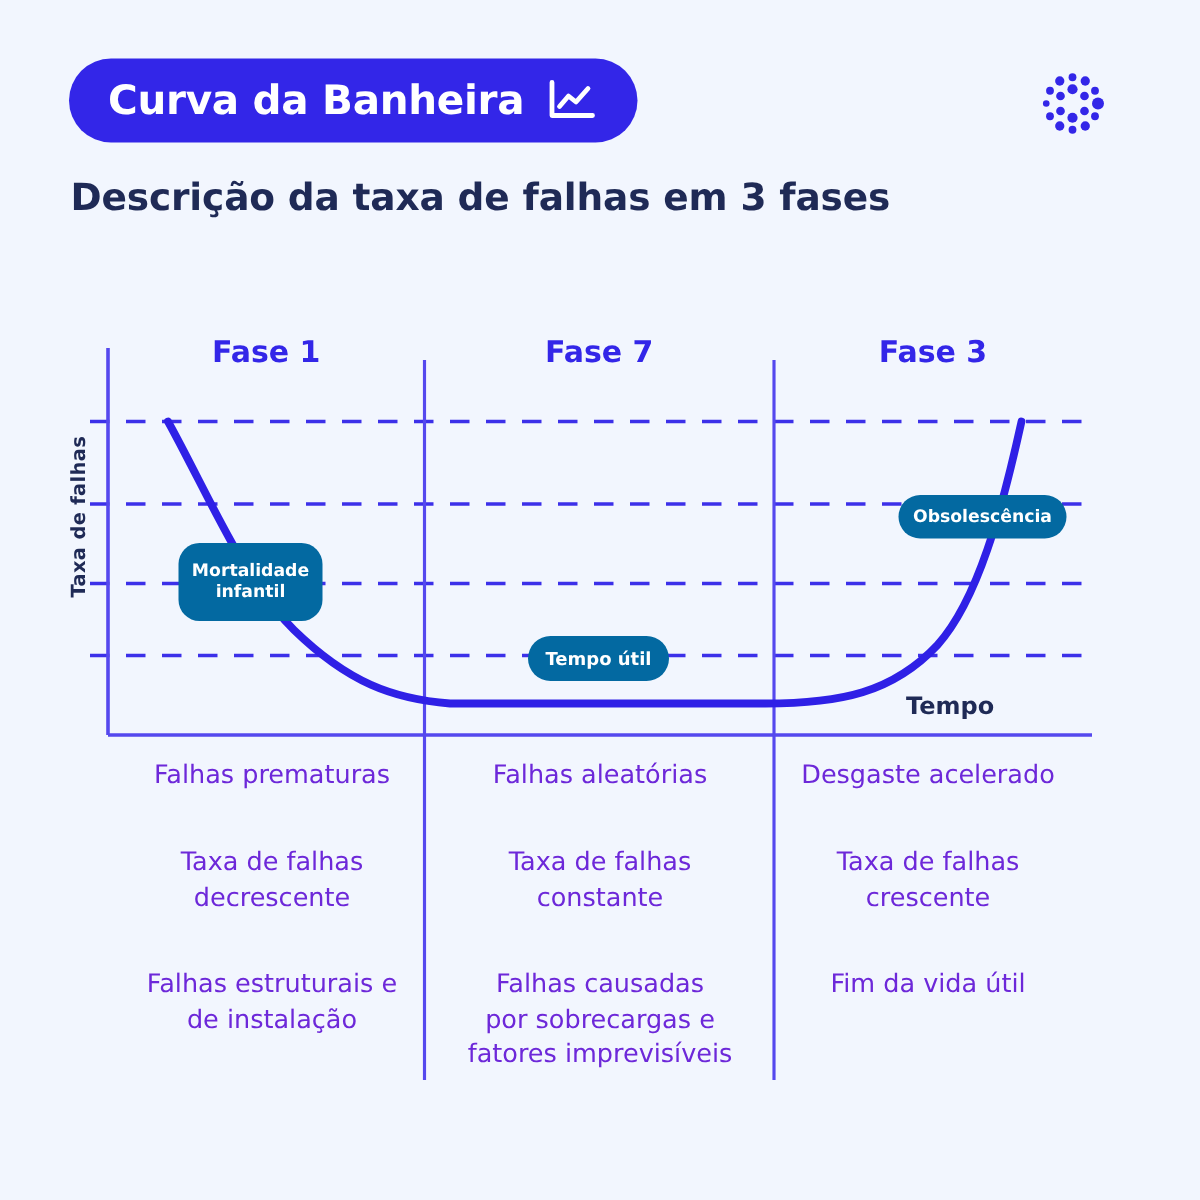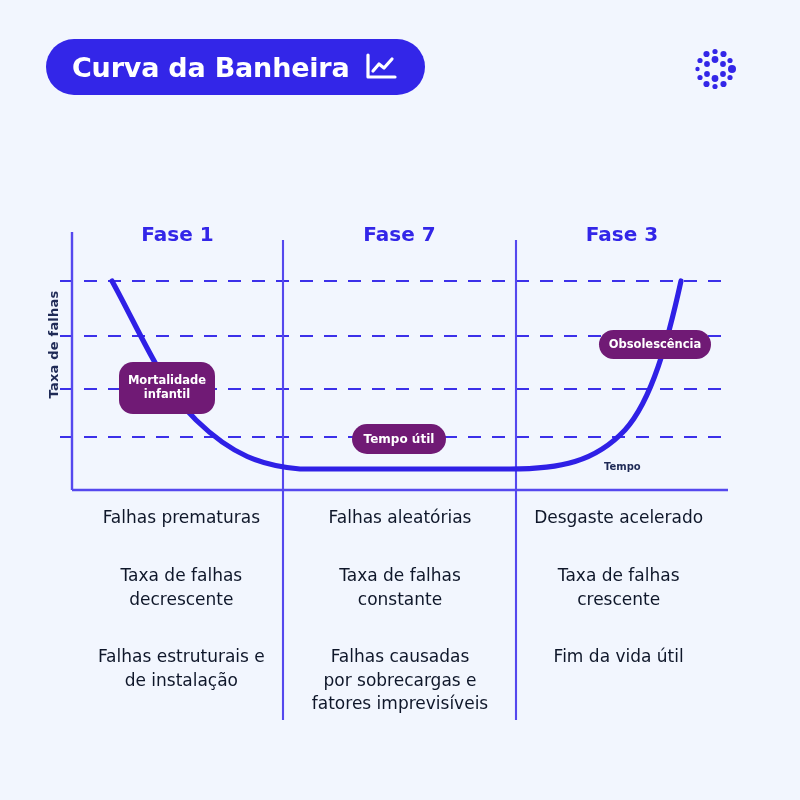--- a/index.html
+++ b/index.html
@@ -95,29 +95,29 @@
     font-size: 13px;
     font-weight: 700;
     color: #1f2a56;
     letter-spacing: 0.2px;
     white-space: nowrap;
   }
   .axis-x-label {
     position: absolute;
     left: 604px;
     top: 461px;
-    font-size: 10px;
+    font-size: 16px;
     font-weight: 700;
     color: #1f2a56;
     white-space: nowrap;
   }
 
   .pill {
     position: absolute;
-    background: #701a75;
+    background: #0369a1;
     color: #ffffff;
     border-radius: 999px;
     display: flex;
     align-items: center;
     justify-content: center;
     text-align: center;
     font-weight: 700;
     box-sizing: border-box;
     line-height: 1.18;
   }
@@ -153,21 +153,21 @@
     width: 656px;
     display: flex;
   }
   .col {
     flex: 1 1 0;
     text-align: center;
     padding: 0 10px;
     box-sizing: border-box;
   }
   .col-row {
-    color: #0f172a;
+    color: #6d28d9;
     font-size: 17px;
     font-weight: 400;
     line-height: 1.38;
   }
   .col-row.r1 { margin-top: 8px; }
   .col-row.r2 { margin-top: 35px; }
   .col-row.r3 { margin-top: 34px; }
 </style>
 </head>
 <body>
@@ -177,20 +177,21 @@
   <div class="title-badge">
     <span class="title-badge-text">Curva da Banheira</span>
     <span class="title-badge-icon">
       <svg viewBox="0 0 32 28" width="32" height="28" aria-hidden="true">
         <path d="M3 2 V24 H30" fill="none" stroke="#ffffff" stroke-width="3.2" stroke-linecap="round" stroke-linejoin="round"></path>
         <path d="M8 18 L14 11 L19 15 L27 6" fill="none" stroke="#ffffff" stroke-width="3.2" stroke-linecap="round" stroke-linejoin="round"></path>
       </svg>
     </span>
   </div>
 
+  <div class="subtitle">Descrição da taxa de falhas em 3 fases</div>
 
   <div class="brand-logo">
     <svg viewBox="0 0 46 46" width="46" height="46" aria-hidden="true">
       <g fill="#3326e8">
         <circle cx="23" cy="5.5" r="2.6"></circle>
         <circle cx="31.5" cy="8" r="3.1"></circle>
         <circle cx="38" cy="14.5" r="2.6"></circle>
         <circle cx="40" cy="23" r="4.0"></circle>
         <circle cx="38" cy="31.5" r="2.6"></circle>
         <circle cx="31.5" cy="38" r="3.1"></circle>

